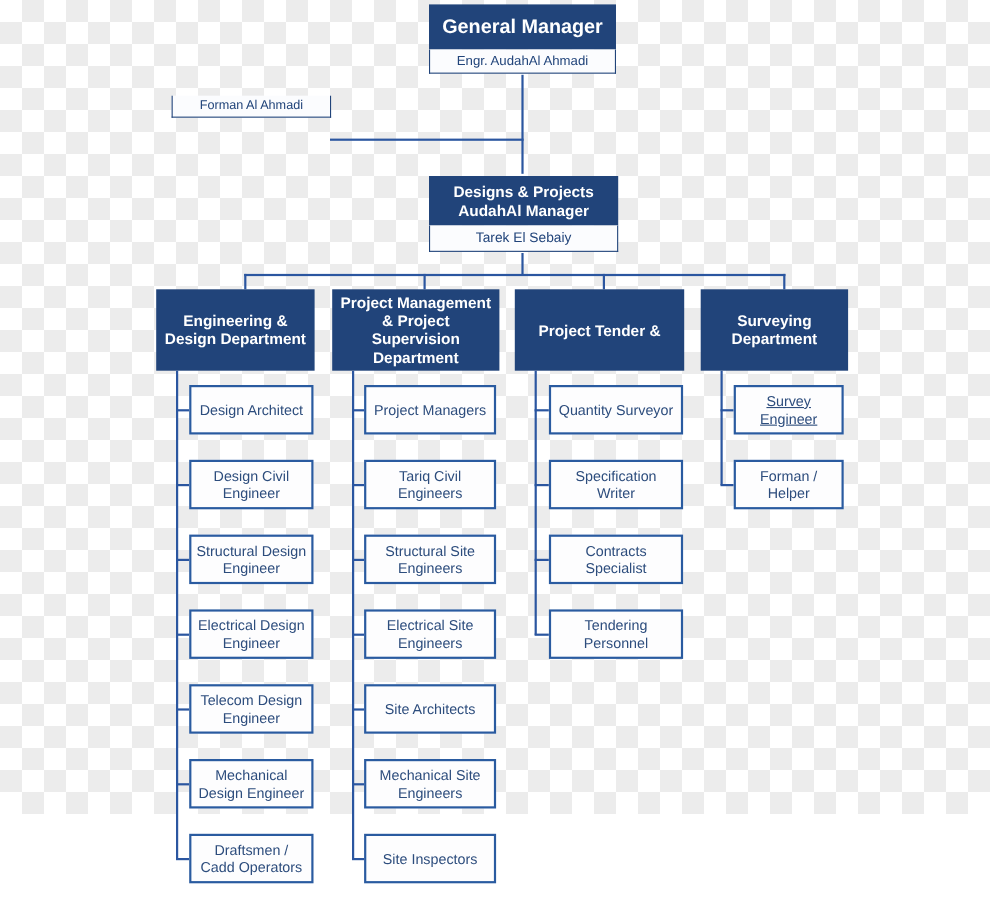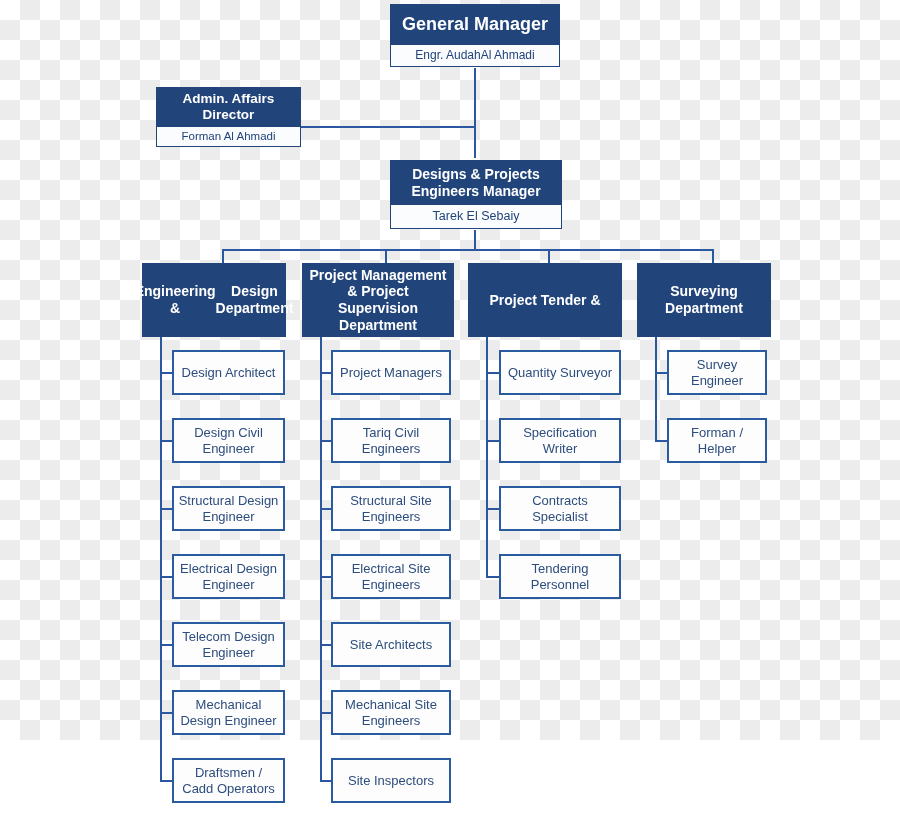--- a/index.html
+++ b/index.html
@@ -76,38 +76,34 @@
   <div class="line vline" style="left:385px;top:249px;height:14px;"></div>
   <div class="line vline" style="left:548px;top:249px;height:14px;"></div>
   <div class="line vline" style="left:712px;top:249px;height:14px;"></div>
 
   <div class="exec" style="left:390px;top:4px;width:170px;">
     <div class="title" style="height:41px;font-size:18px;">General Manager</div>
     <div class="person" style="height:22px;font-size:12px;">Engr. AudahAl Ahmadi</div>
   </div>
 
   <div class="exec" style="left:156px;top:87px;width:145px;">
-    <div class="title" style="height:40px;font-size:13.5px;flex-direction:column;">
-      <span>Admin. Affairs</span>
-      <span>Director</span>
-    </div>
     <div class="person" style="height:20px;font-size:11.5px;">Forman Al Ahmadi</div>
   </div>
 
   <div class="exec" style="left:390px;top:160px;width:172px;">
     <div class="title" style="height:45px;font-size:14px;flex-direction:column;">
       <span>Designs &amp; Projects</span>
-      <span>Engineers Manager</span>
+      <span>AudahAl Manager</span>
     </div>
     <div class="person" style="height:24px;font-size:12.5px;">Tarek El Sebaiy</div>
   </div>
 
   <div id="columns">
       <div class="exec" style="left: 142px; top: 263px; width: 144px;">
-        <div class="title" style="height: 74px; font-size: 14px; ">
+        <div class="title" style="height: 74px; font-size: 14px; flex-direction: column; text-align: right;">
           <span>Engineering &amp;</span>
           <span>Design Department</span>
         </div>
       </div>
       <div class="line vline" style="left: 160px; top: 337px; height: 443.5px;"></div>
       <div class="line hline" style="left: 160px; top: 371.5px; width: 12px;"></div>
       <div class="leaf" style="left: 172px; top: 350px; width: 113px; height: 45px; font-size: 13px;">Design Architect</div>
       <div class="line hline" style="left: 160px; top: 439.5px; width: 12px;"></div>
       <div class="leaf" style="left: 172px; top: 418px; width: 113px; height: 45px; font-size: 13px;">Design Civil Engineer</div>
       <div class="line hline" style="left: 160px; top: 507.5px; width: 12px;"></div>
@@ -157,18 +153,18 @@
       <div class="line hline" style="left: 486px; top: 575.5px; width: 13px;"></div>
       <div class="leaf" style="left: 499px; top: 554px; width: 122px; height: 45px; font-size: 13px;">Tendering Personnel</div>
       <div class="exec" style="left: 637px; top: 263px; width: 134px;">
         <div class="title" style="height: 74px; font-size: 14px; flex-direction: column;">
           <span>Surveying</span>
           <span>Department</span>
         </div>
       </div>
       <div class="line vline" style="left: 655px; top: 337px; height: 103.5px;"></div>
       <div class="line hline" style="left: 655px; top: 371.5px; width: 12px;"></div>
-      <div class="leaf" style="left: 667px; top: 350px; width: 100px; height: 45px; font-size: 13px;">Survey Engineer</div>
+      <div class="leaf" style="left: 667px; top: 350px; width: 100px; height: 45px; font-size: 13px; text-decoration: underline;">Survey Engineer</div>
       <div class="line hline" style="left: 655px; top: 439.5px; width: 12px;"></div>
       <div class="leaf" style="left: 667px; top: 418px; width: 100px; height: 45px; font-size: 13px;">Forman / Helper</div>
     </div>
 
 </div>
 
 </body></html>

